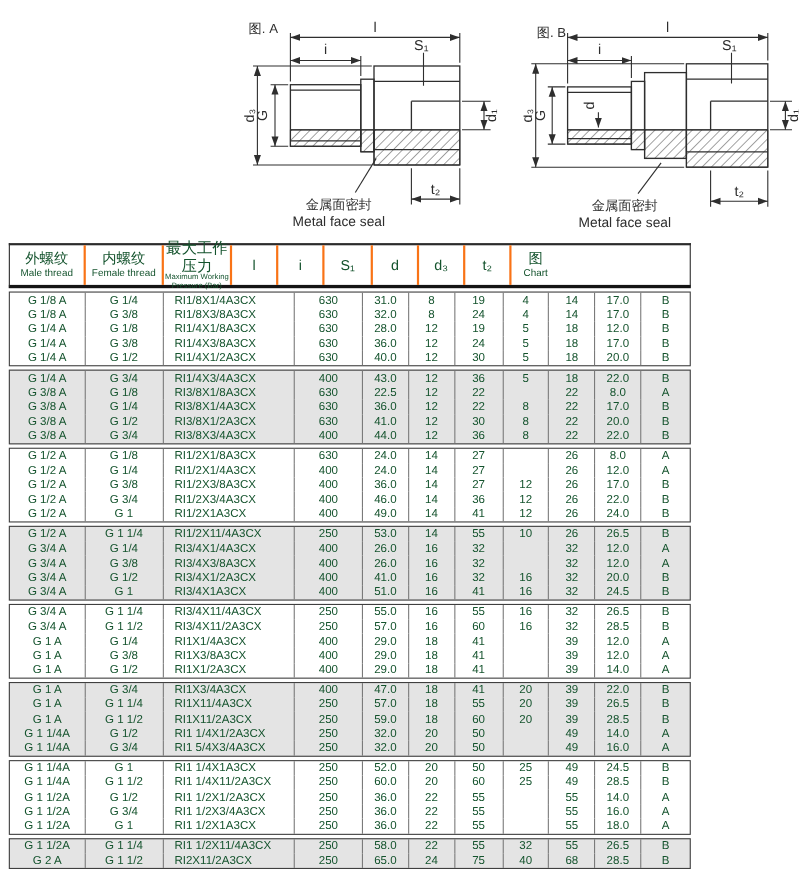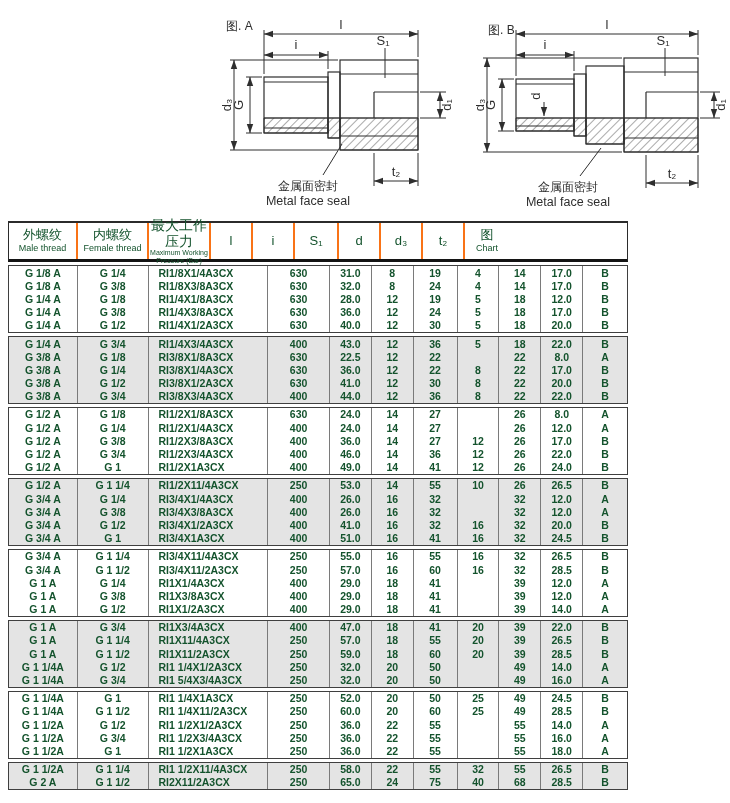--- a/index.html
+++ b/index.html
@@ -24,26 +24,26 @@
          text-align:center;border-right:2px solid #f97316;box-sizing:border-box;line-height:1.15;}
   .hcell:last-child{border-right:none;}
   .hcn{font-size:13px;}
   .hen{font-size:9px;}
   .hcn-sm{font-size:14px;}
   .hen-sm{font-size:7px;line-height:1.1;}
   .hletter{font-size:13px;}
 
   .tgroup{border:1px solid #3f3f3f;box-sizing:border-box;margin-top:3px;background:#fff;}
   .tgroup.shaded{background:#e4e4e4;}
-  .trow{display:flex;height:13.2px;align-items:flex-end;font-weight:bold;}
+  .trow{display:flex;height:13.2px;align-items:flex-start;}
   .tcell{font-size:10.5px;text-align:center;border-right:1px solid #7a7a7a;
          box-sizing:border-box;height:100%;display:flex;align-items:center;justify-content:center;
          overflow:hidden;white-space:nowrap;}
   .tcell:last-child{border-right:none;}
-  .tcell.c2{justify-content:flex-start;padding-left:10px;margin-top:32px;}
+  .tcell.c2{justify-content:flex-start;padding-left:10px;}
 
   
   .c0{width:69px;}.c1{width:71px;}.c2{width:120px;}.c3{width:62px;}.c4{width:42px;}
   .c5{width:42px;}.c6{width:44px;}.c7{width:42px;}.c8{width:42px;}.c9{width:42px;}.c10{width:44px;}
 </style>
 </head>
 <body>
 
 <div id="page">
 

